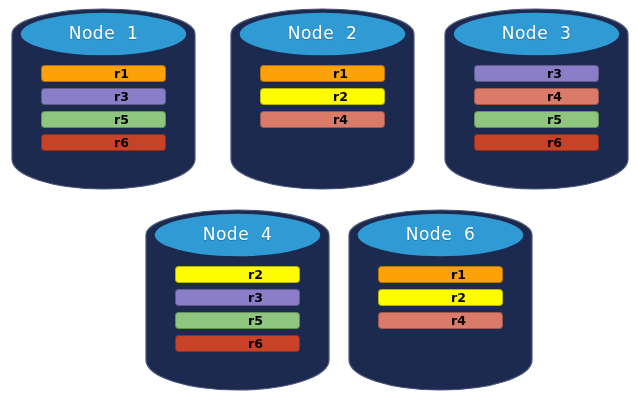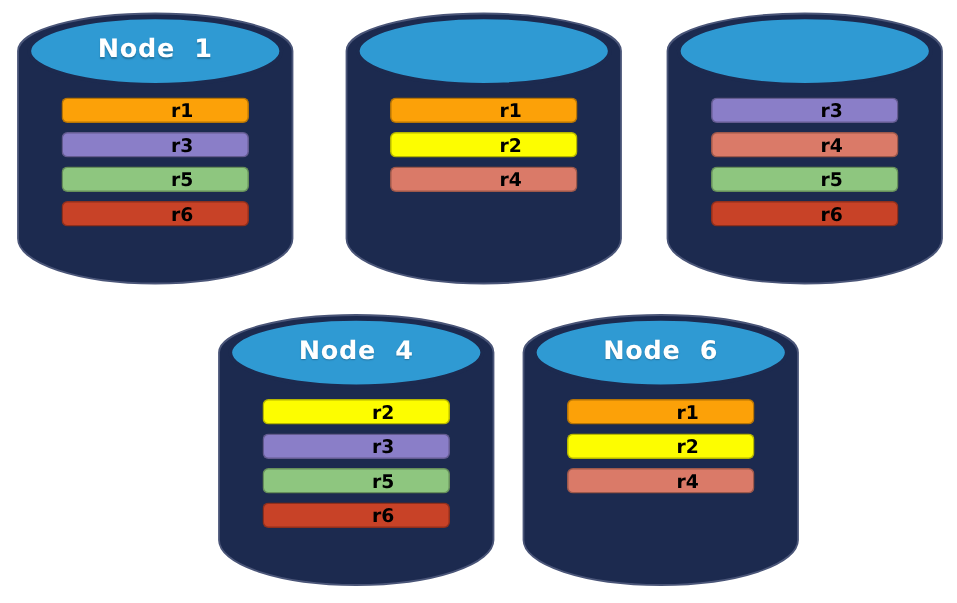--- a/index.html
+++ b/index.html
@@ -38,21 +38,21 @@
     stroke-width: 2.5;
   }
   .node-title {
     position: absolute;
     top: 15px;
     left: 0;
     width: 100%;
     text-align: center;
     color: var(--title-color);
     font-size: 17px;
-    font-weight: bold;
+    font-weight: normal;
     white-space: pre;
     letter-spacing: 0.5px;
     text-shadow: 0 1px 1px rgba(0,0,0,0.25);
   }
   .bars {
     position: absolute;
     top: 57px;
     left: 30px;
     width: 125px;
   }
@@ -88,32 +88,34 @@
         <div class="bar" style="background: rgb(138, 126, 200);">r3</div>
         <div class="bar" style="background: rgb(142, 198, 127);">r5</div>
         <div class="bar" style="background: rgb(200, 66, 39);">r6</div>
       </div>
     </div>
     <div class="node" style="left: 230px; top: 8px;">
       <svg class="cyl" viewBox="0 0 185 182" aria-hidden="true">
         <path class="cyl-body" d="M 1 26 L 1 151 A 91.5 30 0 0 0 184 151 L 184 26 A 91.5 25 0 0 0 1 26 Z"></path>
         <ellipse class="cyl-cap" cx="92.5" cy="26" rx="84" ry="22.5"></ellipse>
       </svg>
+      <div class="node-title">Node  2</div>
       <div class="bars">
 
       <div class="bar" style="background: rgb(252, 161, 8);">r1</div>
         <div class="bar" style="background: rgb(253, 253, 0);">r2</div>
         <div class="bar" style="background: rgb(218, 122, 104);">r4</div>
       </div>
     </div>
     <div class="node" style="left: 444px; top: 8px;">
       <svg class="cyl" viewBox="0 0 185 182" aria-hidden="true">
         <path class="cyl-body" d="M 1 26 L 1 151 A 91.5 30 0 0 0 184 151 L 184 26 A 91.5 25 0 0 0 1 26 Z"></path>
         <ellipse class="cyl-cap" cx="92.5" cy="26" rx="84" ry="22.5"></ellipse>
       </svg>
+      <div class="node-title">Node  3</div>
       <div class="bars">
 
       <div class="bar" style="background: rgb(138, 126, 200);">r3</div>
         <div class="bar" style="background: rgb(218, 122, 104);">r4</div>
         <div class="bar" style="background: rgb(142, 198, 127);">r5</div>
         <div class="bar" style="background: rgb(200, 66, 39);">r6</div>
       </div>
     </div>
     <div class="node" style="left: 123px; top: 209px; margin-left: 22px;">
       <svg class="cyl" viewBox="0 0 185 182" aria-hidden="true">

